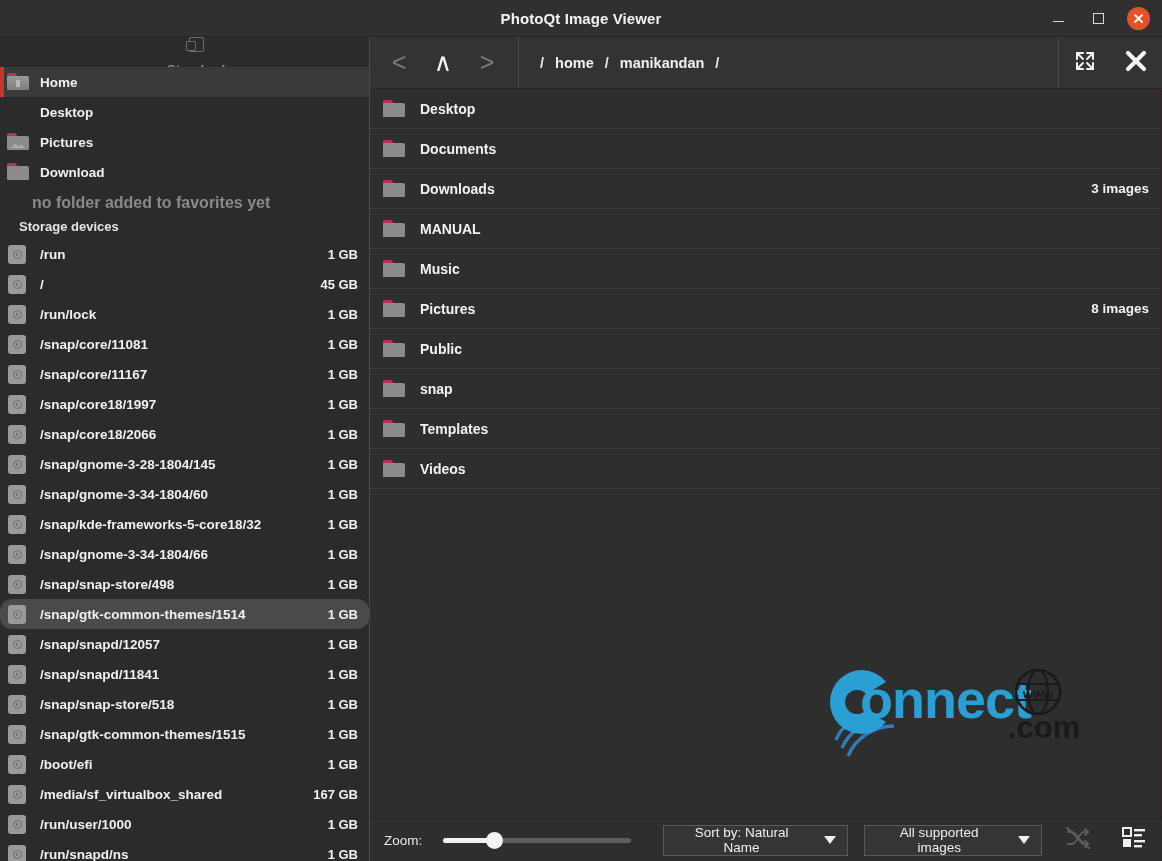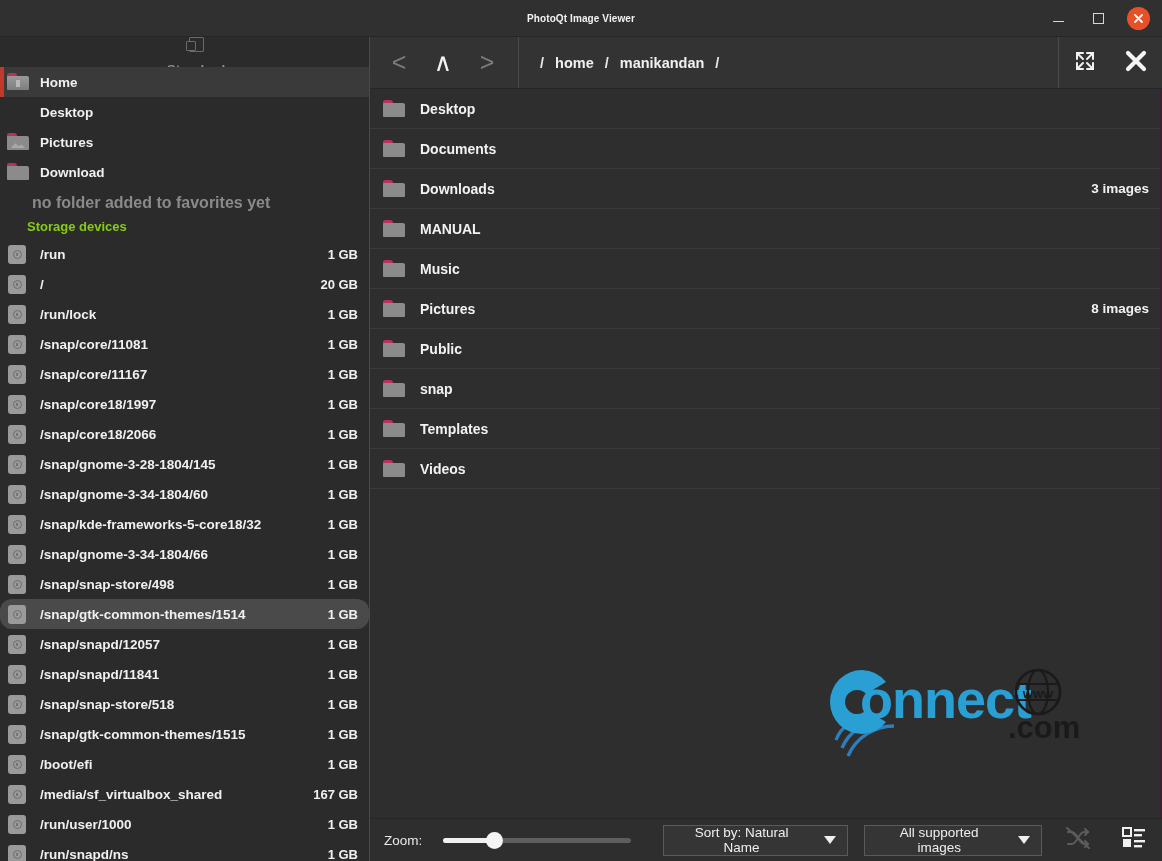--- a/index.html
+++ b/index.html
@@ -20,21 +20,21 @@
   .titlebar {
     height: 37px; flex: 0 0 37px;
     background: #303030;
     display: flex; align-items: center;
     position: relative;
     border-bottom: 1px solid #262626;
   }
   .titlebar-title {
     position: absolute; left: 0; right: 0;
     text-align: center;
-    font-size: 10px; font-weight: bold;
+    font-size: 15px; font-weight: bold;
     color: #f2f2f2;
     letter-spacing: .1px;
     pointer-events: none;
   }
   .win-buttons {
     margin-left: auto; display: flex; align-items: center;
     padding-right: 11px; gap: 14px;
     position: relative; z-index: 2;
   }
   .win-btn {
@@ -74,22 +74,22 @@
   }
   .side-head .hicon::after{
     content:""; position:absolute; left:-4px; top:3px;
     width:8px; height:8px; border:1.5px solid #6a6a6a;
     background:#2b2b2b; border-radius:1px;
   }
   .side-head-label {
     font-size: 13.5px; font-weight: bold; color: #8e8e8e;
   }
   .side-sub {
-    font-size: 13px; font-weight: bold; color: #84cc16;
-    padding: 3px 0 5px 27px;
+    font-size: 13px; font-weight: bold; color: #e5e5e5;
+    padding: 3px 0 5px 19px;
   }
   .side-empty {
     font-size: 16px; font-weight: bold; color: #8a8a8a;
     padding: 7px 0 4px 32px;
   }
 
   .fav-row, .dev-row {
     height: 30px; display: flex; align-items: center;
     padding: 0 11px 0 7px;
     position: relative;
@@ -322,21 +322,21 @@
             <span class="row-label">/run</span>
             <span class="row-size">1 GB</span>
           </div>
           <div class="dev-row">
             <span class="ico">
               <span class="disk-g">
                 <span class="ring"></span>
               </span>
             </span>
             <span class="row-label">/</span>
-            <span class="row-size">20 GB</span>
+            <span class="row-size">45 GB</span>
           </div>
           <div class="dev-row">
             <span class="ico">
               <span class="disk-g">
                 <span class="ring"></span>
               </span>
             </span>
             <span class="row-label">/run/lock</span>
             <span class="row-size">1 GB</span>
           </div>

